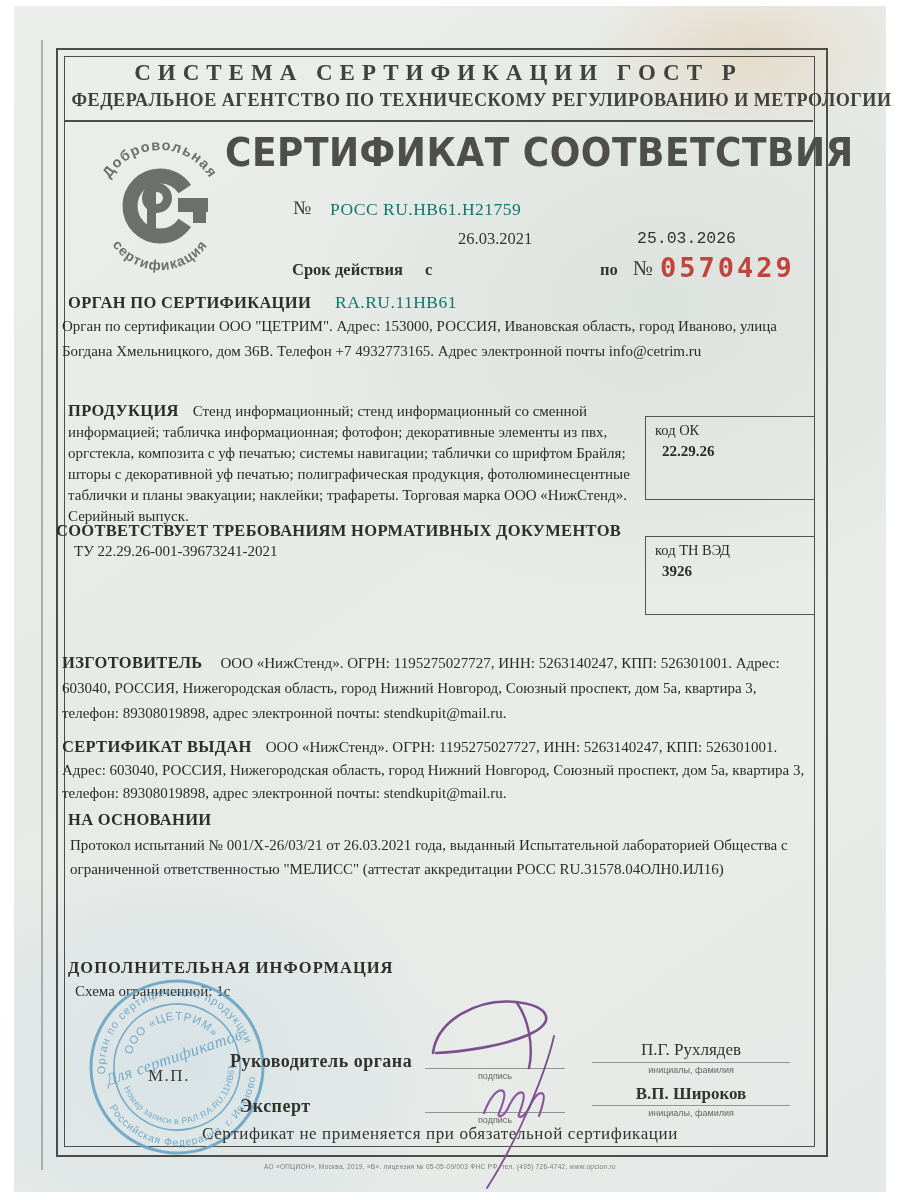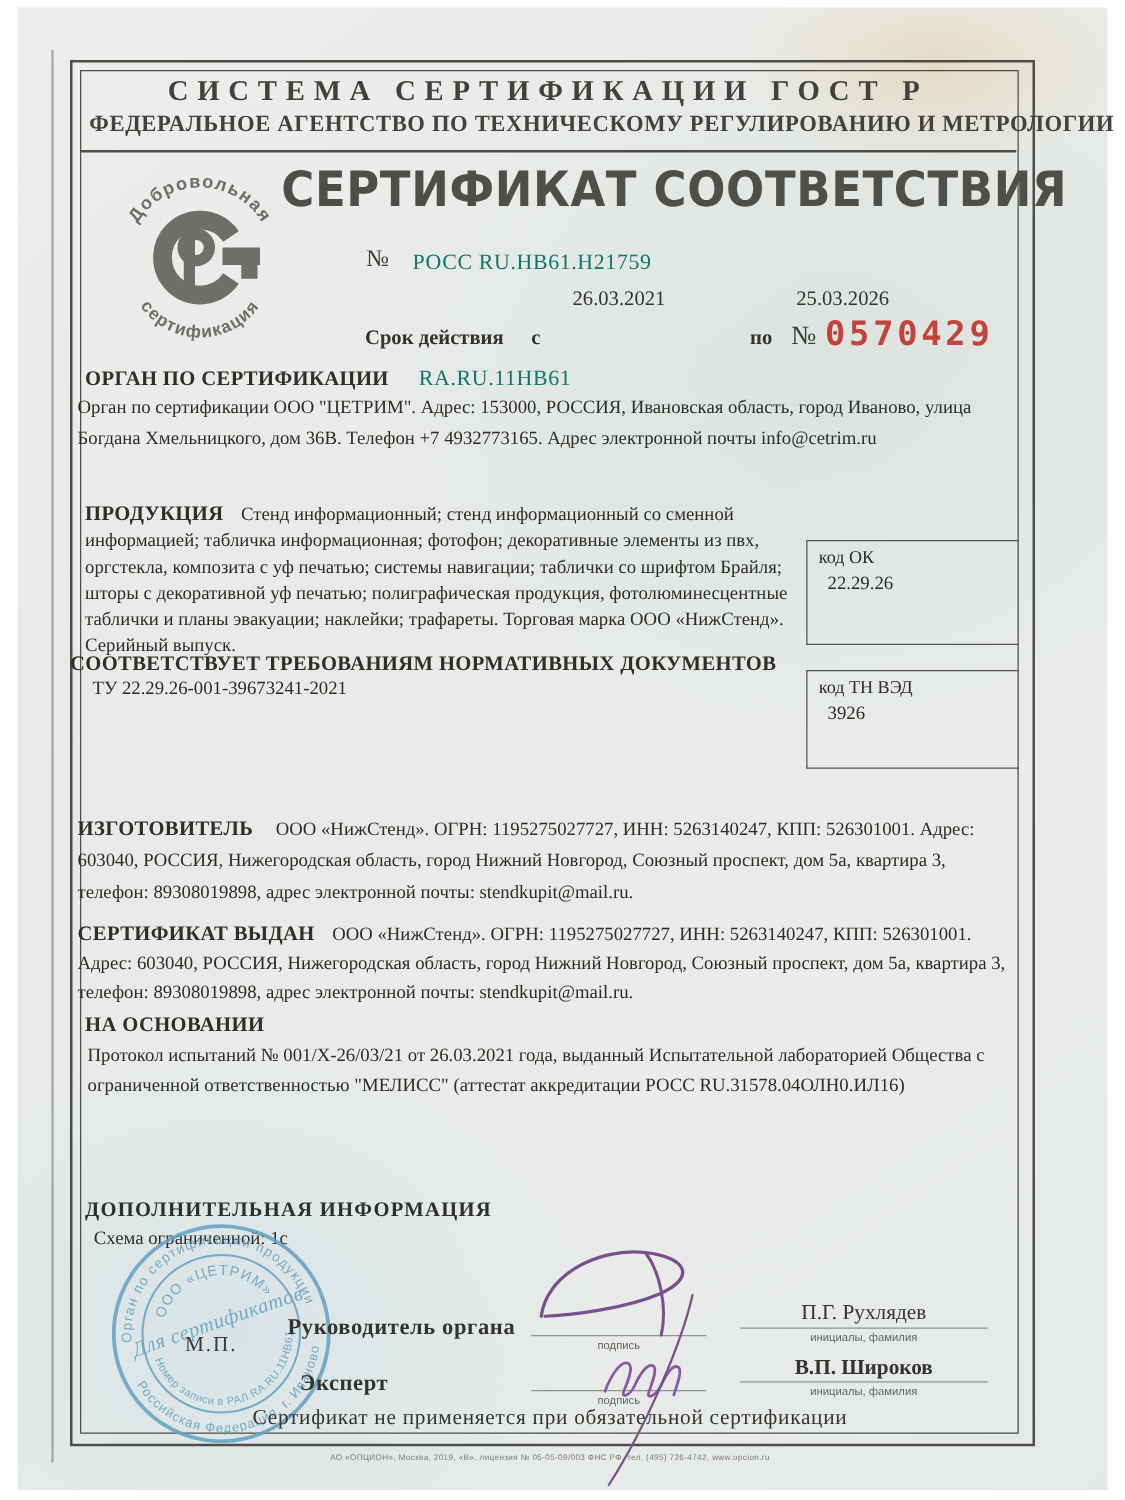--- a/index.html
+++ b/index.html
@@ -36,21 +36,21 @@
   .validity-label{font-weight:bold;font-size:16.5px;color:#33332f;margin-top:29px;}
   .date-val{font-size:16.5px;color:#33332f;}
   .red-num{
     font-family:"DejaVu Sans Mono",monospace;font-weight:bold;font-size:27px;color:#c2433c;
     letter-spacing:3px;
   }
   .sec-head{font-weight:bold;font-size:16.5px;color:#2e2e2a;letter-spacing:.3px;font-family:"Liberation Serif",serif;}
   .body-txt{font-family:"Liberation Serif",serif;font-size:15px;line-height:21px;color:#2c2c28;text-align:left;}
   .code-box{position:absolute;border:1.5px solid #55554f;border-right:none;}
   .code-box .lbl{position:absolute;left:9px;top:5px;font-size:14.5px;color:#2c2c28;font-family:"Liberation Serif",serif;}
-  .code-box .val{position:absolute;left:16px;top:26px;font-size:15px;color:#2c2c28;font-family:"Liberation Serif",serif;}
+  .code-box .val{position:absolute;left:16px;top:26px;font-size:15px;color:#2c2c28;font-family:"Liberation Serif",serif;font-weight:bold;}
   .sig-label{position:absolute;font-weight:bold;font-size:18px;color:#33332e;letter-spacing:.5px;font-family:"Liberation Serif",serif;}
   .sig-line{position:absolute;border-bottom:1.2px solid #90958f;height:0;}
   .tiny-cap{position:absolute;font-family:"Liberation Sans",sans-serif;font-size:9px;color:#63665f;text-align:center;}
   .sig-name{position:absolute;font-size:17px;color:#33332f;text-align:center;font-family:"Liberation Serif",serif;}
   .bottom-note{position:absolute;font-size:17px;color:#33332e;text-align:center;letter-spacing:.6px;font-family:"Liberation Serif",serif;}
   .fine-print{position:absolute;text-align:center;font-family:"Liberation Sans",sans-serif;font-size:6.5px;color:#7b7b74;letter-spacing:.3px;}
   .mp-mark{position:absolute;font-size:17px;color:#3b3b36;letter-spacing:1.5px;font-family:"Liberation Serif",serif;}
   svg{position:absolute;overflow:visible;}
   .abs{position:absolute;}
 </style>
@@ -90,36 +90,36 @@
 
 <div class="cert-title" style="left:225px;top:132px;width:580px;">СЕРТИФИКАТ СООТВЕТСТВИЯ</div>
 
 <span class="abs no-sign" style="left:293px;top:197px;">№</span>
 <span class="abs cert-num" style="left:330px;top:199px;">РОСС RU.НВ61.Н21759</span>
 
 <span class="abs validity-label" style="left:292px;top:231px;">Срок действия</span>
 <span class="abs validity-label" style="left:425px;top:231px;">с</span>
 <span class="abs date-val" style="left:458px;top:229px;">26.03.2021</span>
 <span class="abs validity-label" style="left:600px;top:231px;">по</span>
-<span class="abs date-val" style="left:637px;top:229px;">25.03.2026</span>
+<span class="abs date-val" style="left:637px;top:229px;font-family:Liberation Mono, monospace;">25.03.2026</span>
 
 <span class="abs no-sign" style="left:633px;top:256px;font-size:21px;">№</span>
 <span class="abs red-num" style="left:660px;top:252px;">0570429</span>
 
 <div class="abs" style="left:68px;top:292px;width:740px;">
   <span class="sec-head">ОРГАН ПО СЕРТИФИКАЦИИ</span>
   <span class="cert-num" style="margin-left:20px;">RA.RU.11НВ61</span>
 </div>
 <div class="abs body-txt" style="left:62px;top:314px;width:732px;line-height:25px;">Орган по сертификации ООО "ЦЕТРИМ". Адрес: 153000, РОССИЯ, Ивановская область, город Иваново, улица Богдана Хмельницкого, дом 36В. Телефон +7 4932773165. Адрес электронной почты info@cetrim.ru</div>
 
 <div class="abs body-txt" style="left:68px;top:400px;width:578px;">
   <span class="sec-head" style="margin-right:14px;">ПРОДУКЦИЯ</span><span>Стенд информационный; стенд информационный со сменной информацией; табличка информационная; фотофон; декоративные элементы из пвх, оргстекла, композита с уф печатью; системы навигации; таблички со шрифтом Брайля; шторы с декоративной уф печатью; полиграфическая продукция, фотолюминесцентные таблички и планы эвакуации; наклейки; трафареты. Торговая марка ООО «НижСтенд». Серийный выпуск.</span>
 </div>
 
-<div class="code-box" style="left:645px;top:416px;width:169px;height:82px;margin-top:16px;">
+<div class="code-box" style="left:645px;top:416px;width:169px;height:82px;">
   <span class="lbl">код ОК</span>
   <span class="val">22.29.26</span>
 </div>
 
 <div class="abs sec-head" style="left:56px;top:521px;">СООТВЕТСТВУЕТ ТРЕБОВАНИЯМ НОРМАТИВНЫХ ДОКУМЕНТОВ</div>
 <div class="abs body-txt" style="left:74px;top:541px;">ТУ 22.29.26-001-39673241-2021</div>
 
 <div class="code-box" style="left:645px;top:536px;width:169px;height:77px;">
   <span class="lbl">код ТН ВЭД</span>
   <span class="val">3926</span>

